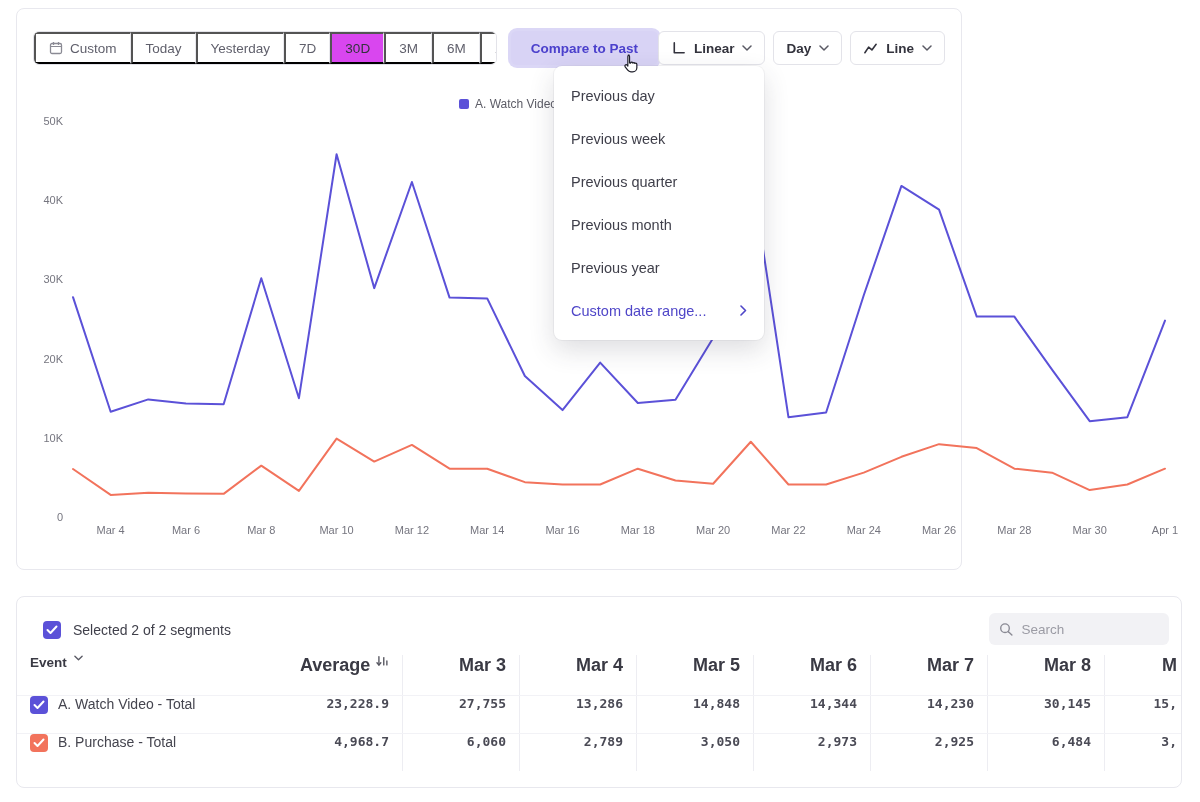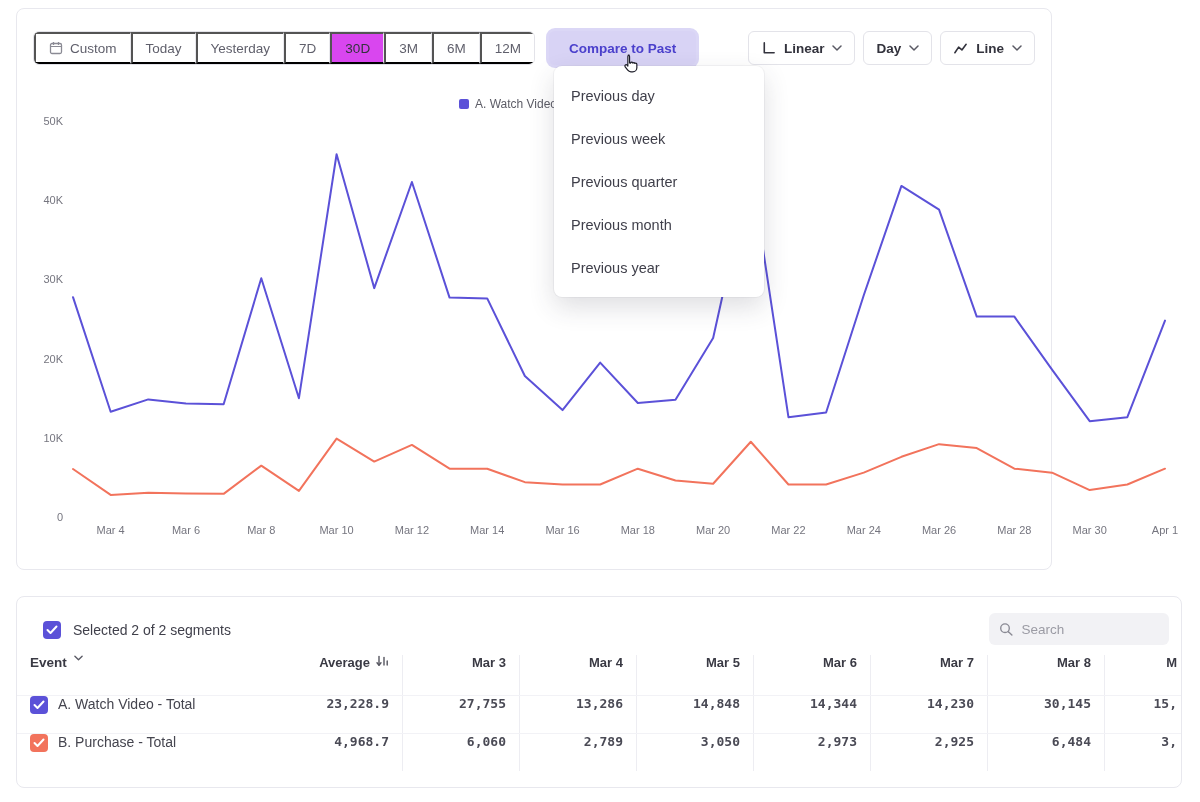--- a/index.html
+++ b/index.html
@@ -1,18 +1,18 @@
 <!DOCTYPE html>
 <html><head>
 <meta charset="utf-8">
 <style>
   * { box-sizing: border-box; margin: 0; padding: 0; }
   html,body { width:1200px; height:802px; background:#ffffff; font-family:"Liberation Sans",sans-serif; color:#3b3b46; overflow:hidden; }
   .card { position:absolute; background:#fff; border:1px solid #e8e8ee; border-radius:8px; }
-  #chart-card { left:16px; top:8px; width:1036px; height:562px; }
+  #chart-card { left:16px; top:8px; width:946px; height:562px; }
   #table-card { left:16px; top:596px; width:1166px; height:192px; }
 
   
   .toolbar { position:absolute; left:16px; right:16px; top:22px; height:34px; display:flex; align-items:center; }
   .seg { display:flex; border:1px solid #e3e3e9; border-radius:6px; height:34px; overflow:hidden; background:#fff; }
   .seg-btn { display:flex; align-items:center; gap:7px; padding:0 13px; font-size:13.5px; color:#5f5f6b; border-right:1px solid #e9e9ee; background:#fff; cursor:pointer; white-space:nowrap; }
   .seg-btn:last-child { border-right:none; }
   .seg-btn.active { background:#d946ef; color:#33333d; }
   #compare-btn { margin-left:14px; height:34px; padding:0 20px; border:none; border-radius:6px; font-size:13.5px; font-weight:600; cursor:pointer; font-family:inherit; box-shadow:0 0 0 3px rgba(125,112,224,0.28); white-space:nowrap; }
   .right-controls { margin-left:auto; display:flex; gap:8px; }
@@ -41,21 +41,21 @@
   .search-box { position:absolute; right:12px; top:16px; width:180px; height:32px; background:#f2f2f5; border-radius:6px; display:flex; align-items:center; gap:8px; padding:0 10px; }
   .search-box input { border:none; background:transparent; outline:none; width:100%; font-size:13.5px; color:#3f3f4a; font-family:inherit; }
   .search-box input::placeholder { color:#9b9ba4; }
 
   #segment-table { position:absolute; left:0; right:0; top:58px; overflow:hidden; }
   .trow { display:grid; grid-template-columns:270px 116px 117px 117px 117px 117px 117px 117px 1fr; align-items:center; }
   .thead { height:40px; font-size:13.5px; font-weight:700; color:#3a3a44; }
   .tbody-row { height:38px; border-top:1px solid #f2f2f6; }
   .cell { padding:0 13px; height:100%; display:flex; align-items:flex-start; }
   .cell.num { justify-content:flex-end; font-family:"DejaVu Sans Mono",monospace; font-size:13px; color:#4a4a55; font-weight:700; }
-  .thead .cell.num { font-family:"Liberation Sans",sans-serif; font-size:13px; font-weight:700; color:#3a3a44; }
+  .thead .cell.num { font-family:"Liberation Sans",sans-serif; font-size:18px; font-weight:700; color:#3a3a44; }
   .cell.v { border-right:1px solid #ededf2; }
   .cell.cut { padding-right:4px; }
   .event-cell { gap:10px; font-size:14px; color:#45454f; }
   .event-head { gap:7px; cursor:pointer; }
 </style>
 </head>
 <body>
 
 <div>
 
@@ -165,20 +165,26 @@
         <polyline points="56,210.1804 93.65517241379311,324.77488 131.31034482758622,312.40384 168.9655172413793,316.39552 206.6206896551724,317.2984 244.27586206896552,191.2516 281.9310344827586,311.2 319.58620689655174,67.26400000000001 357.2413793103448,201.11200000000002 394.8965517241379,94.98400000000004 432.55172413793105,210.61599999999999 470.2068965517241,211.408 507.86206896551727,289.024 545.5172413793103,323.08 583.1724137931035,275.56 620.8275862068965,315.952 658.4827586206897,312.784 696.1379310344828,251.00799999999998 733.7931034482758,81.51999999999998 771.448275862069,330.20799999999997 809.1034482758621,325.456 846.7586206896551,208.23999999999998 884.4137931034483,98.94400000000002 922.0689655172414,122.70400000000001 959.7241379310345,229.624 997.3793103448276,229.624 1035.0344827586207,282.688 1072.689655172414,334.168 1110.344827586207,330.20799999999997 1148,233.584" fill="none" stroke="#5b51d8" stroke-width="2" stroke-linejoin="round" stroke-linecap="round"></polyline>
         <polyline points="56,382.0048 93.65517241379311,407.91112 131.31034482758622,405.844 168.9655172413793,406.45384 206.6206896551724,406.834 244.27586206896552,378.64672 281.9310344827586,403.864 319.58620689655174,351.592 357.2413793103448,374.56 394.8965517241379,357.928 432.55172413793105,381.688 470.2068965517241,381.688 507.86206896551727,395.152 545.5172413793103,397.528 583.1724137931035,397.528 620.8275862068965,381.688 658.4827586206897,393.568 696.1379310344828,396.736 733.7931034482758,354.76 771.448275862069,397.528 809.1034482758621,397.528 846.7586206896551,385.648 884.4137931034483,369.808 922.0689655172414,357.13599999999997 959.7241379310345,361.096 997.3793103448276,381.688 1035.0344827586207,385.648 1072.689655172414,403.072 1110.344827586207,397.528 1148,381.688" fill="none" stroke="#f2735c" stroke-width="2" stroke-linejoin="round" stroke-linecap="round"></polyline>
       </svg>
 
     <div id="compare-menu">
         <div class="menu-item">Previous day</div>
         <div class="menu-item">Previous week</div>
         <div class="menu-item">Previous quarter</div>
         <div class="menu-item">Previous month</div>
         <div class="menu-item">Previous year</div>
+        <div class="menu-item custom">
+          <span>Custom date range...</span>
+          <svg class="mchev" width="7" height="11" viewBox="0 0 7 11">
+            <polyline points="1,1 5.5,5.5 1,10" fill="none" stroke="#4f46c8" stroke-width="1.6" stroke-linecap="round" stroke-linejoin="round"></polyline>
+          </svg>
+        </div>
       </div>
 
     <svg id="cursor" width="24" height="24" viewBox="0 0 24 24">
       <path d="M9.2 2.2 c0.75 0 1.35 0.6 1.35 1.35 V10 l1 0.12 c0.08-0.5 0.55-0.9 1.1-0.9 0.55 0 1 0.35 1.15 0.85 0.2-0.3 0.55-0.5 0.95-0.5 0.55 0 1.02 0.38 1.17 0.9 0.16-0.18 0.45-0.3 0.77-0.3 0.68 0 1.16 0.5 1.16 1.18 v3.3 c0 2.3-1.85 4.15-4.15 4.15 h-1.8 c-1.25 0-2.4-0.58-3.15-1.57 l-2.6-3.43 c-0.42-0.55-0.33-1.33 0.2-1.76 0.52-0.42 1.28-0.36 1.72 0.14 l0.78 0.88 V3.55 c0-0.75 0.6-1.35 1.35-1.35 z" fill="#ffffff" stroke="#1d1d28" stroke-width="1.2" stroke-linejoin="round"></path>
     </svg>
   </div>
 
   <div class="card" id="table-card">
 
     <div class="seg-select">

